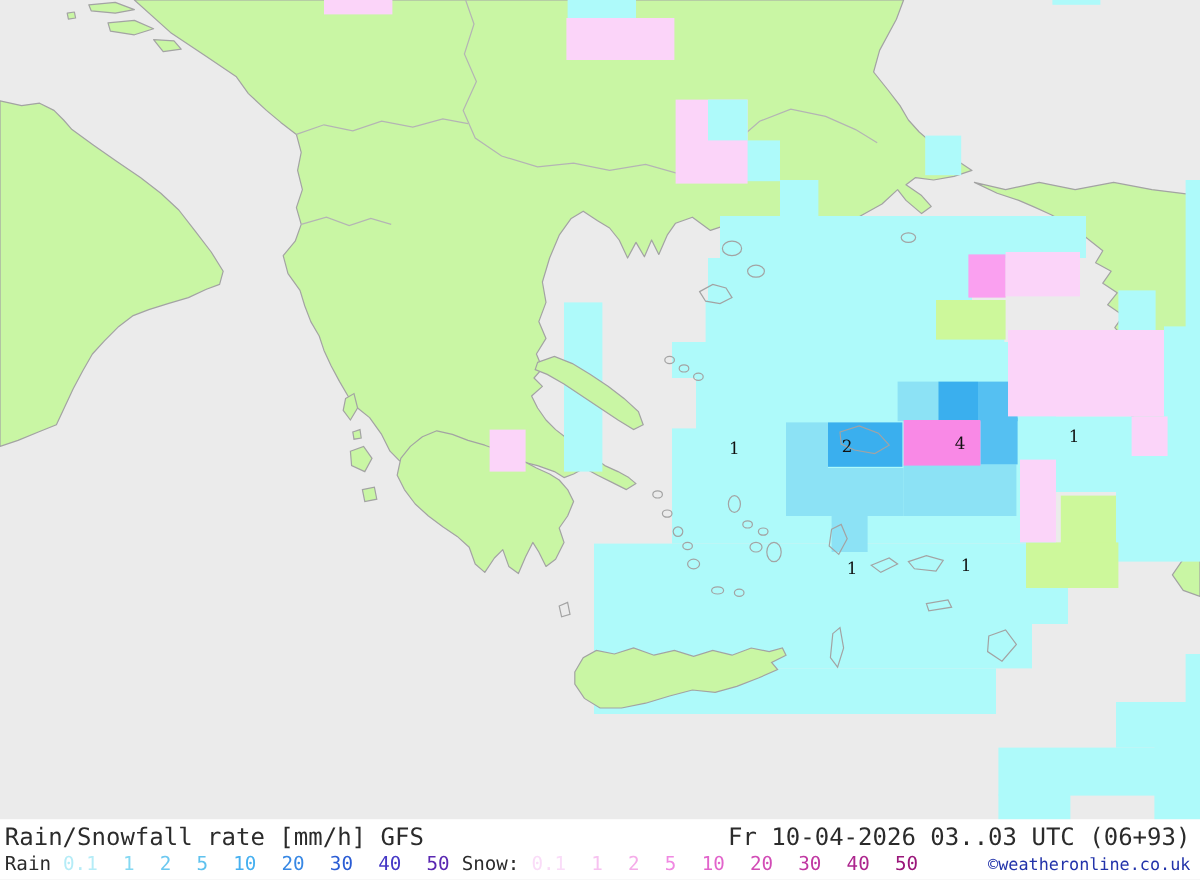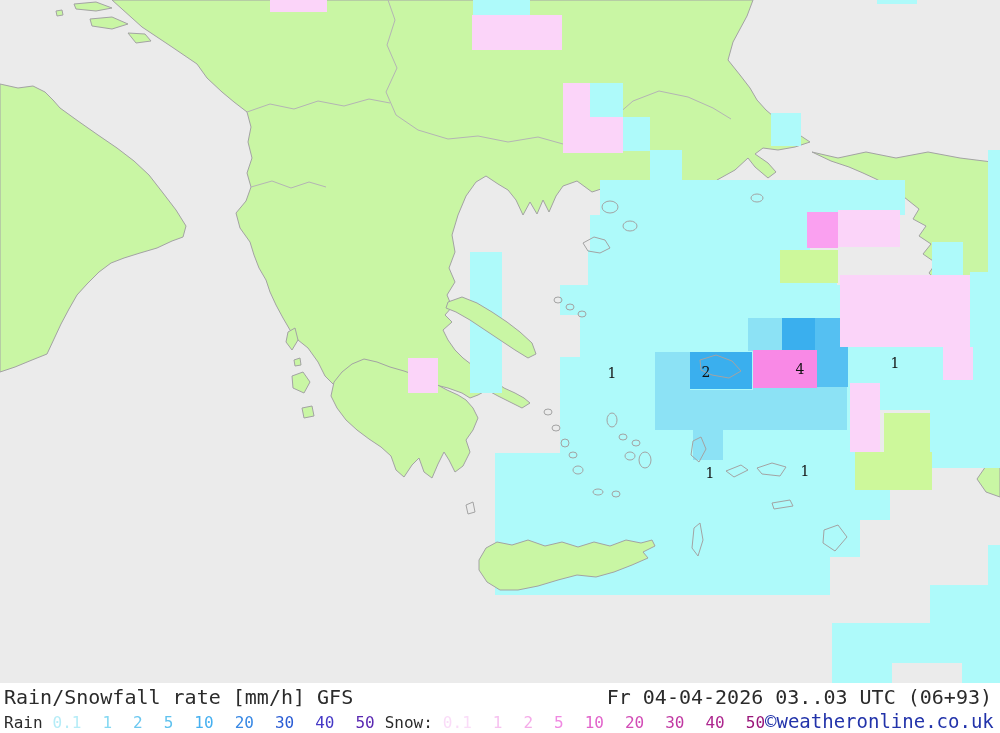--- a/index.html
+++ b/index.html
@@ -24,21 +24,21 @@
   .map-label{font-family:"DejaVu Serif","Liberation Serif",serif;font-size:14px;fill:var(--label);text-anchor:middle;}
   .footer{position:absolute;left:0;top:683px;width:1000px;height:46px;background:#ffffff;}
   .frow1{display:flex;justify-content:space-between;align-items:baseline;padding:2px 8px 0 4px;
          font-size:20px;color:var(--title_text);white-space:nowrap;}
   .frow2{display:flex;justify-content:space-between;align-items:baseline;padding:1px 8px 0 4px;
          font-size:16px;color:var(--title_text);white-space:nowrap;}
   .legend{display:flex;align-items:baseline;gap:10px;}
   .scale{display:flex;align-items:baseline;gap:21px;font-weight:bold;}
   .scale span{font-weight:normal;}
   .scale-label{color:var(--title_text);}
-  .copyright{font-size:19px;color:var(--copyright);}
+  .copyright{font-size:14px;color:var(--copyright);}
 </style>
 </head>
 <body>
 
 <div class="map-wrap">
 <svg width="1000" height="683" viewBox="0 0 1000 683">
 
   <rect class="sea" x="0" y="0" width="1000" height="683"></rect>
 
   <g>
@@ -162,21 +162,21 @@
     <text class="map-label" x="895" y="368">1</text>
     <text class="map-label" x="710" y="478">1</text>
     <text class="map-label" x="805" y="476">1</text>
   </g>
 </svg>
 </div>
 
 <div class="footer">
   <div class="frow1">
     <span>Rain/Snowfall rate [mm/h] GFS</span>
-    <span>Fr 04-04-2026 03..03 UTC (06+93)</span>
+    <span>Fr 10-04-2026 03..03 UTC (06+93)</span>
   </div>
   <div class="frow2">
     <div class="legend">
       <span class="scale-label">Rain</span>
       <span class="scale">
           <span style="color: rgb(181, 236, 247);">0.1</span>
           <span style="color: rgb(132, 216, 242);">1</span>
           <span style="color: rgb(108, 200, 240);">2</span>
           <span style="color: rgb(96, 194, 238);">5</span>
           <span style="color: rgb(70, 176, 240);">10</span>

